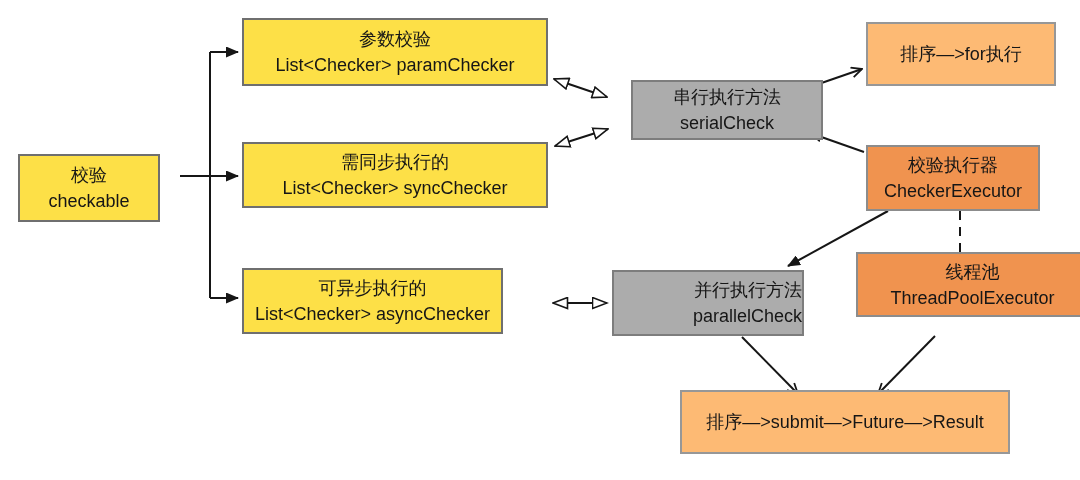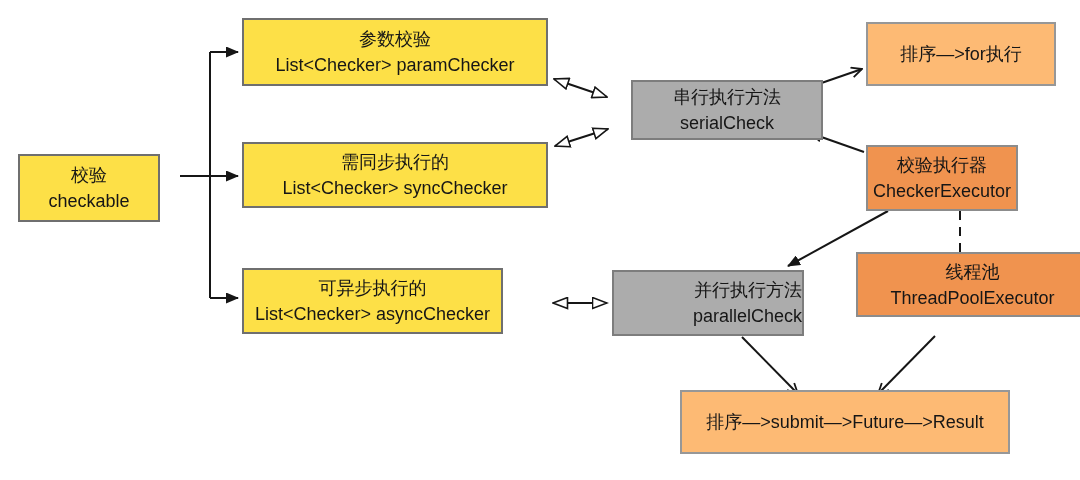--- a/index.html
+++ b/index.html
@@ -20,21 +20,21 @@
   .gray      { background:#ACACAC; border:2px solid #7d7d7d; }
   .lightgray { background:#fdba74; border:2px solid #979797; }
   .orange    { background:#F0934F; border:2px solid #8c8c8c; }
 
   #node-checkable        { left:18px;  top:142px; width:142px; height:68px;margin-top:12px; }
   #node-param-checker    { left:242px; top:18px;  width:306px; height:68px; }
   #node-sync-checker     { left:242px; top:142px; width:306px; height:66px; }
   #node-async-checker    { left:242px; top:268px; width:261px; height:66px; }
   #node-serial-check     { left:613px; top:80px;  width:192px; height:60px;margin-left:18px; }
   #node-sort-for         { left:866px; top:22px;  width:190px; height:64px; }
-  #node-checker-executor { left:866px; top:145px; width:152px; height:66px; }
+  #node-checker-executor { left:866px; top:145px; width:174px; height:66px; }
   #node-parallel-check   { left:612px; top:270px; width:192px; height:66px;align-items:flex-end; }
   #node-thread-pool      { left:856px; top:252px; width:233px; height:65px; }
   #node-sort-submit      { left:680px; top:390px; width:330px; height:64px; }
 </style>
 </head>
 <body>
 
 <div class="canvas">
 
   <svg class="edge-layer" viewBox="0 0 1080 480" xmlns="http://www.w3.org/2000/svg">

